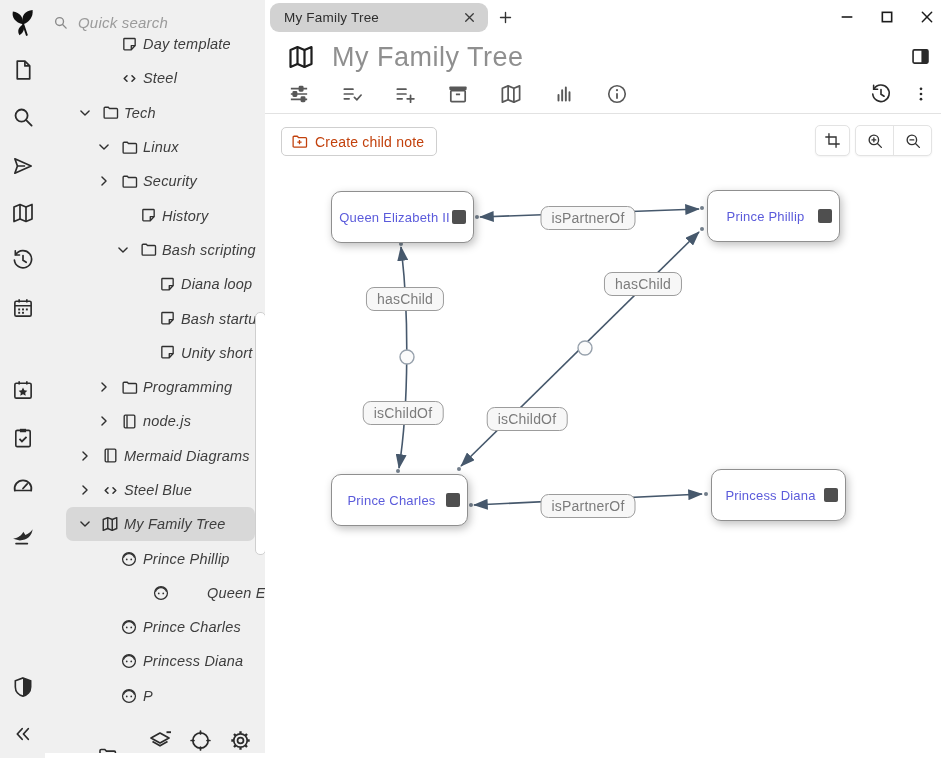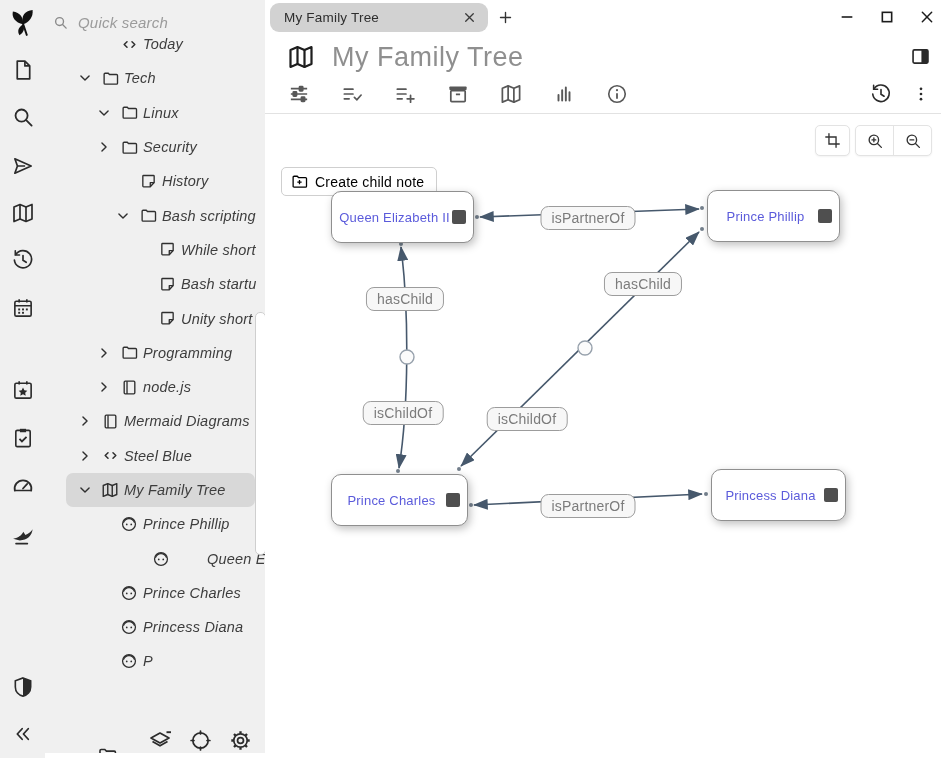--- a/index.html
+++ b/index.html
@@ -38,22 +38,22 @@
   .title-row{position:absolute;left:0;top:38px;width:676px;height:38px;display:flex;align-items:center;}
   .title-row .note-icon{margin-left:22px;display:flex;color:#1e1e1e;}
   .page-title{margin-left:17px;font-size:27px;color:#8f8f8f;letter-spacing:.5px;}
   .panel-toggle{position:absolute;right:10px;top:46px;color:#2a2a2a;display:flex;cursor:pointer;}
   .ribbon{position:absolute;left:0;top:78px;width:676px;height:32px;}
   .ribbon .ricon{position:absolute;top:50%;transform:translate(-50%,-50%);color:#585858;display:flex;cursor:pointer;}
   .ribbon .ricon.dark{color:#2b2b2b;}
   .hdivider{position:absolute;left:0;top:113px;width:676px;height:1px;background:#e2e2e2;}
   
   .create-btn{position:absolute;left:16px;top:127px;height:29px;padding:0 12px 0 9px;display:flex;align-items:center;gap:7px;
-      background:#fff;border:1px solid #cfcfcf;border-radius:5px;font-size:14px;color:#000000;cursor:pointer;
-      font-family:inherit;letter-spacing:.2px;margin-top:40px;}
+      background:#fff;border:1px solid #cfcfcf;border-radius:5px;font-size:14px;color:#c2410c;cursor:pointer;
+      font-family:inherit;letter-spacing:.2px;}
   .canvas-ctl{position:absolute;top:125px;height:29px;display:flex;align-items:center;background:#fff;
       border:1px solid #e3e3e3;border-radius:5px;color:#333;box-shadow:0 1px 2px rgba(0,0,0,.05);}
   .canvas-ctl .cbtn{width:37px;height:29px;display:flex;align-items:center;justify-content:center;cursor:pointer;}
   .canvas-ctl .sep{width:1px;height:29px;background:#e3e3e3;}
   #crop-btn{left:550px;width:33px;}
   #zoom-group{left:590px;}
   
   .edges-svg{position:absolute;inset:0;width:941px;height:758px;pointer-events:none;z-index:1;}
   .map-node{position:absolute;background:#fff;border:1px solid #8f8f8f;border-radius:10px;z-index:3;
       box-shadow:2px 3px 8px rgba(0,0,0,.25);display:flex;align-items:center;justify-content:center;cursor:pointer;}
@@ -170,26 +170,36 @@
             <path d="M15.3 15.3 L21 21"></path>
           </svg>
       </span>
       <span class="stext">Quick search</span>
     </div>
     <div class="tree-viewport">
       <div class="tree-list" id="tree-list">
           <div class="tree-row" style="padding-left: 52px;">
             <span class="slot-arrow"></span>
             <span class="slot-icon">
+              <svg width="17" height="17" viewBox="0 0 24 24" fill="none" stroke="currentColor" stroke-width="1.9" stroke-linejoin="round">
+                <path d="M4 4.5 q0-1 1-1 h14 q1 0 1 1 v9 l-5.5 6 h-9.5 q-1 0 -1-1 z"></path>
+                <path d="M20 13.5 h-5.5 v6"></path>
+              </svg>
+            </span>
+            <span class="tlabel">Day template</span>
+          </div>
+          <div class="tree-row" style="padding-left: 52px;">
+            <span class="slot-arrow"></span>
+            <span class="slot-icon">
               <svg width="17" height="17" viewBox="0 0 24 24" fill="none" stroke="currentColor" stroke-width="2.1" stroke-linecap="round" stroke-linejoin="round">
                 <path d="M8.5 8 L4.5 12 L8.5 16"></path>
                 <path d="M15.5 8 L19.5 12 L15.5 16"></path>
               </svg>
             </span>
-            <span class="tlabel">Today</span>
+            <span class="tlabel">Steel</span>
           </div>
           <div class="tree-row" style="padding-left: 33px;">
             <span class="slot-arrow">
               <svg width="14" height="14" viewBox="0 0 24 24" fill="none" stroke="currentColor" stroke-width="2.4" stroke-linecap="round" stroke-linejoin="round">
                 <path d="M5 8.5 L12 15.5 L19 8.5"></path>
               </svg>
             </span>
             <span class="slot-icon">
               <svg width="17" height="17" viewBox="0 0 24 24" fill="none" stroke="currentColor" stroke-width="1.9">
                 <path d="M3 6 q0-1.4 1.4-1.4 h4.4 l1.8 1.8 h9.9 q1.4 0 1.4 1.4 v10.8 q0 1.4 -1.4 1.4 h-16.1 q-1.4 0 -1.4-1.4 z"></path>
@@ -247,21 +257,21 @@
             <span class="tlabel">Bash scripting</span>
           </div>
           <div class="tree-row" style="padding-left: 90px;">
             <span class="slot-arrow"></span>
             <span class="slot-icon">
               <svg width="17" height="17" viewBox="0 0 24 24" fill="none" stroke="currentColor" stroke-width="1.9" stroke-linejoin="round">
                 <path d="M4 4.5 q0-1 1-1 h14 q1 0 1 1 v9 l-5.5 6 h-9.5 q-1 0 -1-1 z"></path>
                 <path d="M20 13.5 h-5.5 v6"></path>
               </svg>
             </span>
-            <span class="tlabel">While short</span>
+            <span class="tlabel">Diana loop</span>
           </div>
           <div class="tree-row" style="padding-left: 90px; align-items: center;">
             <span class="slot-arrow"></span>
             <span class="slot-icon">
               <svg width="17" height="17" viewBox="0 0 24 24" fill="none" stroke="currentColor" stroke-width="1.9" stroke-linejoin="round">
                 <path d="M4 4.5 q0-1 1-1 h14 q1 0 1 1 v9 l-5.5 6 h-9.5 q-1 0 -1-1 z"></path>
                 <path d="M20 13.5 h-5.5 v6"></path>
               </svg>
             </span>
             <span class="tlabel">Bash startu</span>

